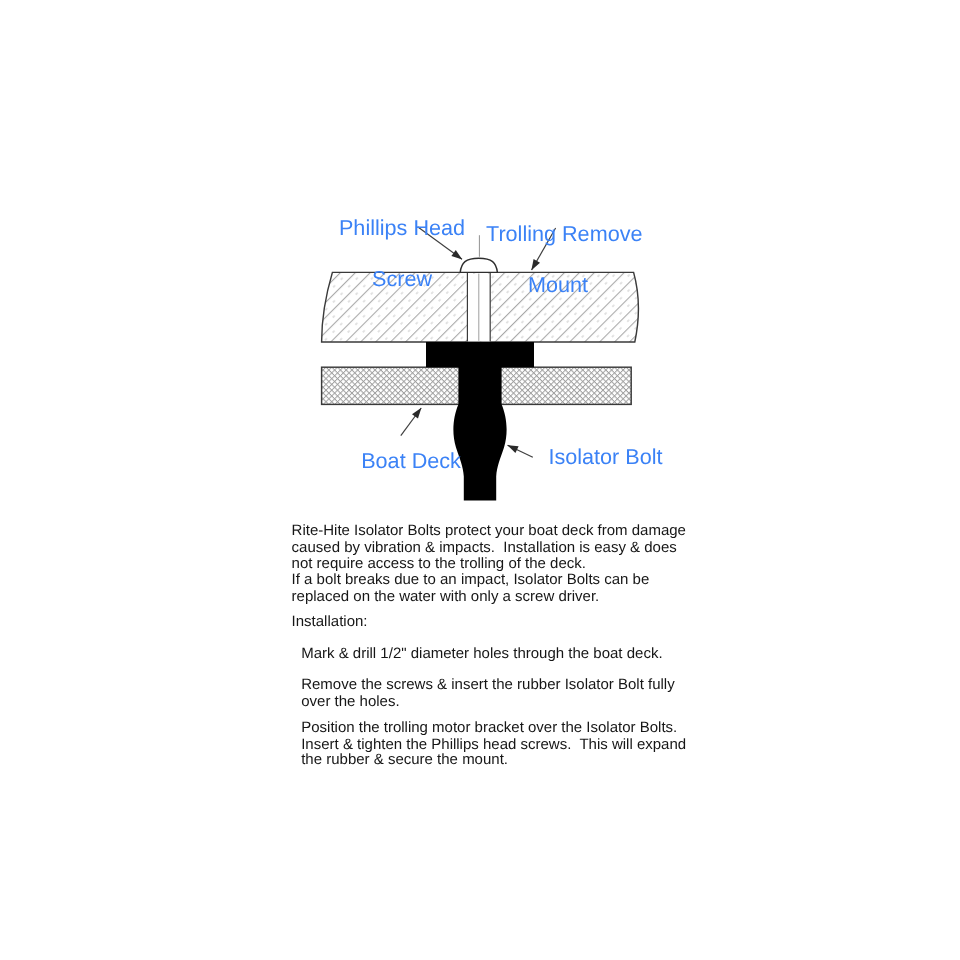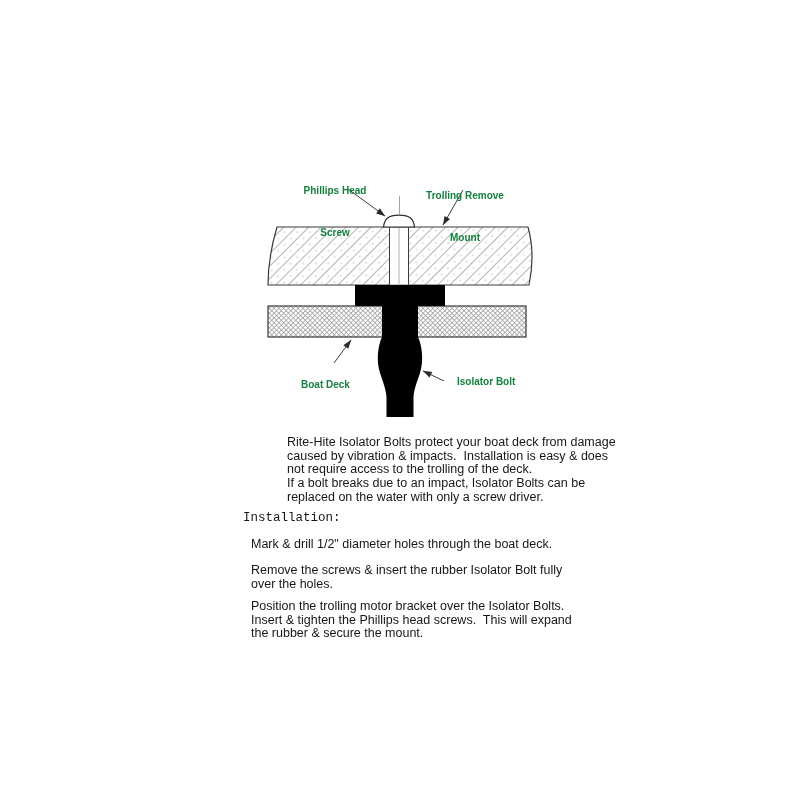--- a/index.html
+++ b/index.html
@@ -9,40 +9,39 @@
     width: 800px;
     height: 800px;
     background: #ffffff;
     font-family: "Liberation Sans", "DejaVu Sans", sans-serif;
     color: #1c1c1c;
     overflow: hidden;
   }
   .diagram-svg { position: absolute; left: 0; top: 0; }
   .lbl {
     position: absolute;
-    font-size: 10px;
+    font-size: 18px;
     line-height: 13.7px;
-    color: #15803d;
+    color: #3b82f6;
     white-space: pre;
-    font-weight: bold;
   }
   .lbl.center { text-align: center; }
   .txtblock { position: absolute; }
   .txtblock .line {
     font-size: 12.5px;
     line-height: 13.7px;
     white-space: pre;
     color: #161616;
   }
   .lbl-phillips { left: 275px; top: 157px; width: 120px; }
   .lbl-trolling { left: 405px; top: 162px; width: 120px; }
   .lbl-boatdeck { left: 301px; top: 378px; }
   .lbl-isolator { left: 445px; top: 375px; margin-left: 12px; }
-  .intro   { left: 243px; top: 436px; margin-left: 44px; }
-  .heading { left: 243px; top: 512px; font-family: Liberation Mono, monospace; }
+  .intro   { left: 243px; top: 436px; }
+  .heading { left: 243px; top: 512px; }
   .step1   { left: 251px; top: 538px; }
   .step2   { left: 251px; top: 564px; }
   .step3   { left: 251px; top: 600px; }
 </style>
 </head>
 <body>
 
 <div class="page">
 
   <svg class="diagram-svg" width="800" height="430" viewBox="0 0 800 430" xmlns="http://www.w3.org/2000/svg">

